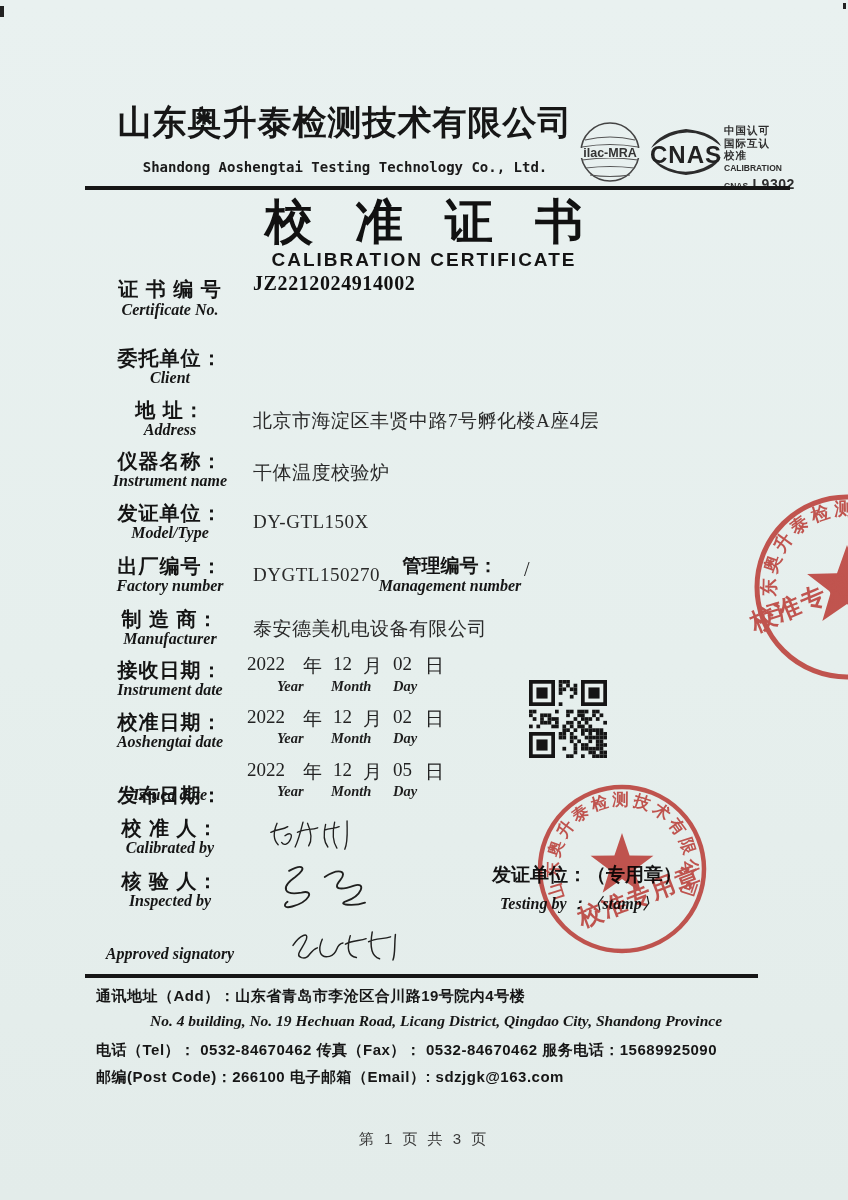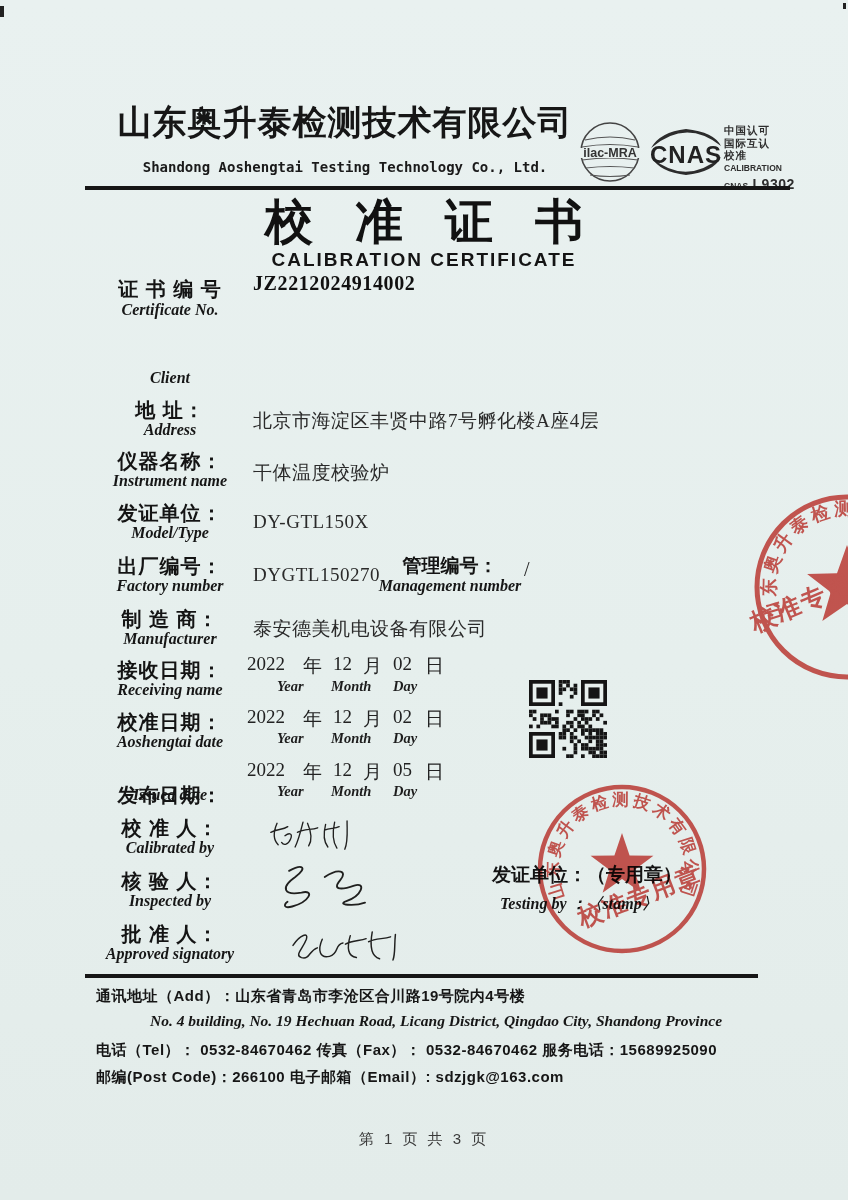--- a/index.html
+++ b/index.html
@@ -112,20 +112,23 @@
 
   <div class="abs title-cn">校准证书</div>
   <div class="abs title-en">CALIBRATION CERTIFICATE</div>
 
   <div class="abs flabel" style="top:276px;">
     <div class="cn">证 书 编 号</div>
     </div>
   <div class="abs flabel-en" style="top:301px;">Certificate No.</div>
   <div class="abs fval fval-b" style="top:272px;">JZ2212024914002</div>
 
+  <div class="abs flabel" style="top:345px;">
+    <div class="cn">委托单位：</div>
+    </div>
   <div class="abs flabel-en" style="top:369px;">Client</div>
 
   <div class="abs flabel" style="top:397px;">
     <div class="cn">地  址：</div>
     </div>
   <div class="abs flabel-en" style="top:421px;">Address</div>
   <div class="abs fval" style="top:408px;">北京市海淀区丰贤中路7号孵化楼A座4层</div>
 
   <div class="abs flabel" style="top:448px;">
     <div class="cn">仪器名称：</div>
@@ -153,21 +156,21 @@
 
   <div class="abs flabel" style="top:606px;">
     <div class="cn">制 造 商：</div>
     </div>
   <div class="abs flabel-en" style="top:630px;">Manufacturer</div>
   <div class="abs fval" style="top:616px;">泰安德美机电设备有限公司</div>
 
   <div class="abs flabel" style="top:657px;">
     <div class="cn">接收日期：</div>
     </div>
-  <div class="abs flabel-en" style="top:681px;">Receiving name</div>
+  <div class="abs flabel-en" style="top:681px;">Instrument date</div>
   <div class="abs dateline" style="top:653px;">
     <span class="dn-y">2022</span>
     <span class="du-y">年</span>
     <span class="dn-m">12</span>
     <span class="du-m">月</span>
     <span class="dn-d">02</span>
     <span class="du-d">日</span>
   </div>
   <div class="abs unitline" style="top:678px;">
     <span class="uy">Year</span>
@@ -354,23 +357,20 @@
 
   <div class="abs flabel" style="top:868px;">
     <div class="cn">核 验 人：</div>
     </div>
   <div class="abs flabel-en" style="top:892px;">Inspected by</div>
   <svg class="abs sig" style="left:258px;top:860px;" width="135" height="62" viewBox="0 0 150 80">
     <path d="M28,14 C46,4 52,10 36,22 C16,36 22,46 44,42 C62,38 54,54 32,60 C22,63 20,58 26,54"></path>
     <path d="M74,22 C92,10 104,14 94,26 C82,40 98,38 112,33 C128,28 122,46 102,53 C88,58 112,60 126,55"></path>
   </svg>
 
-  <div class="abs flabel" style="top:921px;">
-    <div class="cn">批 准 人：</div>
-    </div>
   <div class="abs flabel-en" style="top:945px;">Approved signatory</div>
   <svg class="abs sig" style="left:282px;top:922px;" width="125" height="48" viewBox="0 0 205 70">
     <path d="M18,34 C30,16 44,12 40,24 C34,40 20,50 32,54 C46,58 44,42 58,38"></path>
     <path d="M66,24 C58,42 62,56 78,52 C94,48 86,32 100,30"></path>
     <path d="M112,18 C106,38 108,52 122,54 M104,32 C116,25 128,27 138,23"></path>
     <path d="M148,12 C144,34 146,52 160,56 M142,28 C154,22 166,24 178,20 M186,16 C184,34 186,48 182,58"></path>
   </svg>
 
   <div class="abs issuing-cn">发证单位：（专用章）</div>
   <div class="abs issuing-en">Testing by ：〈stamp〉</div>

